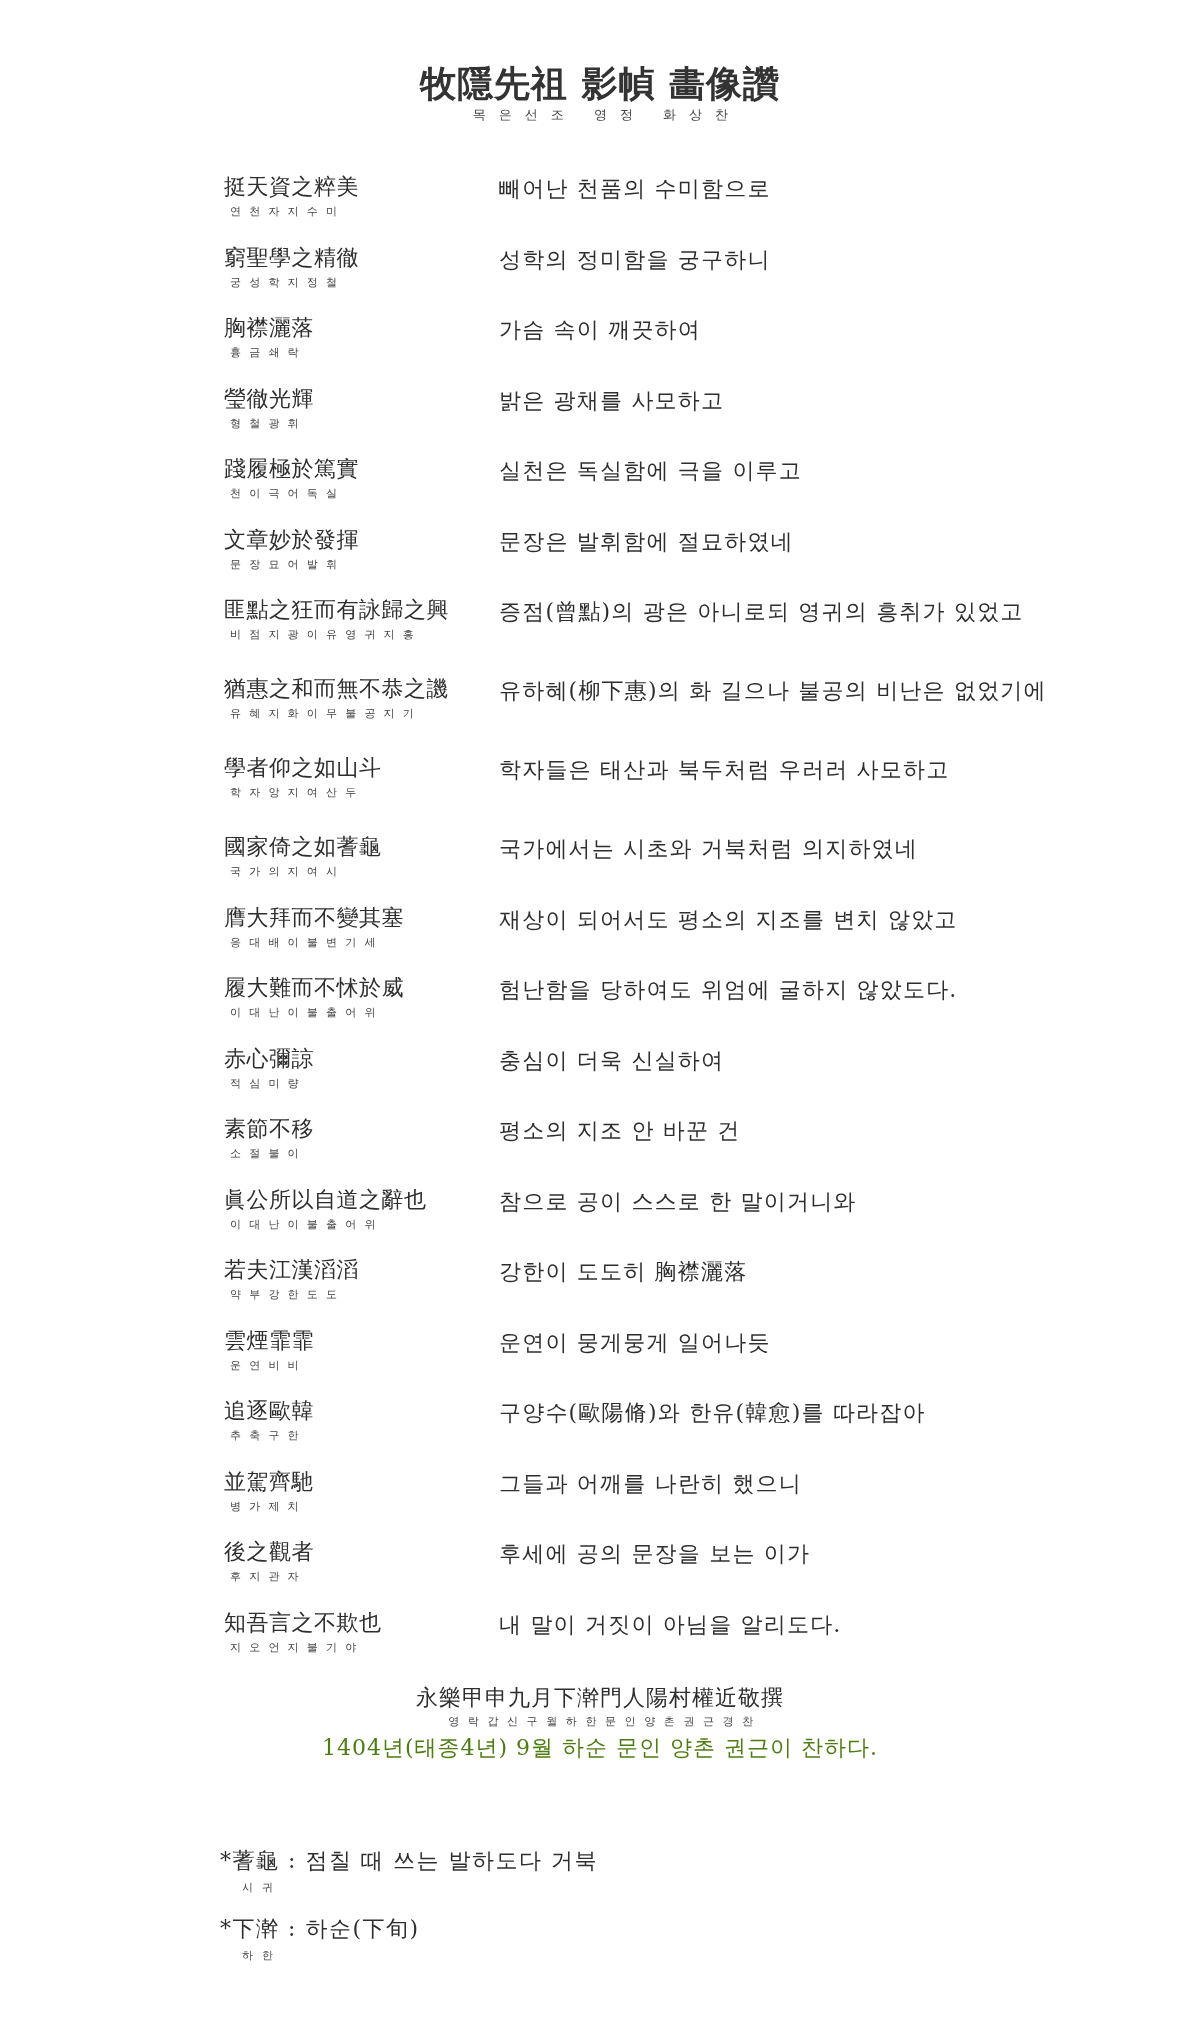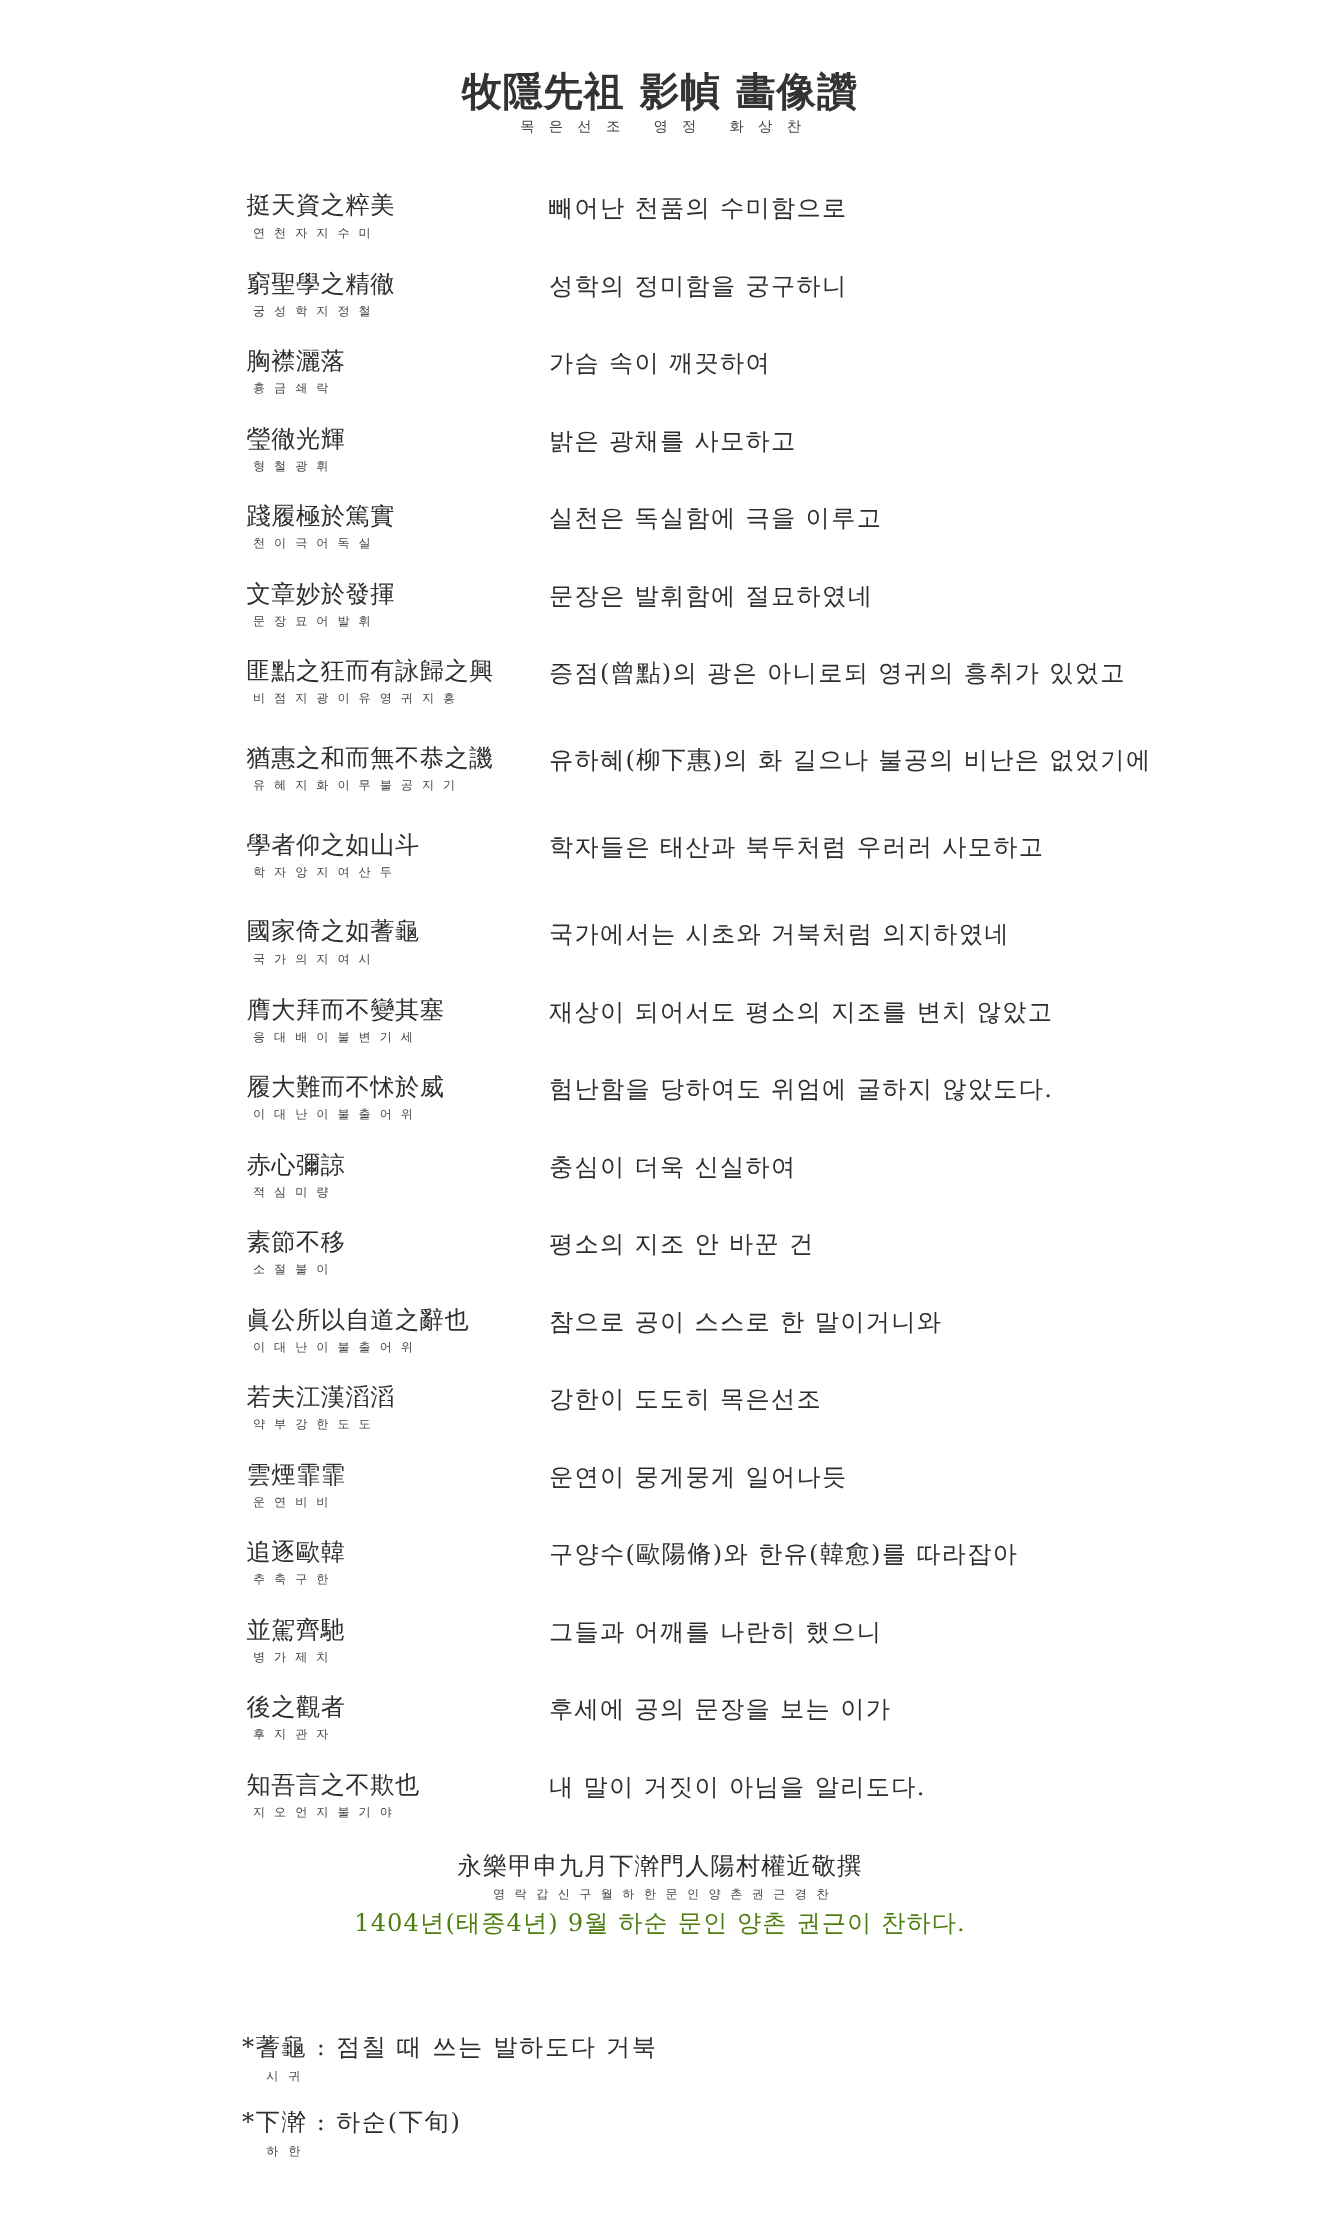--- a/index.html
+++ b/index.html
@@ -203,21 +203,21 @@
     <div class="trans">평소의 지조 안 바꾼 건</div>
   </div>
   <div class="verse">
     <div class="hanja">眞公所以自道之辭也</div>
     <div class="reading">이대난이불출어위</div>
     <div class="trans">참으로 공이 스스로 한 말이거니와</div>
   </div>
   <div class="verse">
     <div class="hanja">若夫江漢滔滔</div>
     <div class="reading">약부강한도도</div>
-    <div class="trans">강한이 도도히 목은선조</div>
+    <div class="trans">강한이 도도히 胸襟灑落</div>
   </div>
   <div class="verse">
     <div class="hanja">雲煙霏霏</div>
     <div class="reading">운연비비</div>
     <div class="trans">운연이 뭉게뭉게 일어나듯</div>
   </div>
   <div class="verse">
     <div class="hanja">追逐歐韓</div>
     <div class="reading">추축구한</div>
     <div class="trans">구양수(歐陽脩)와 한유(韓愈)를 따라잡아</div>

